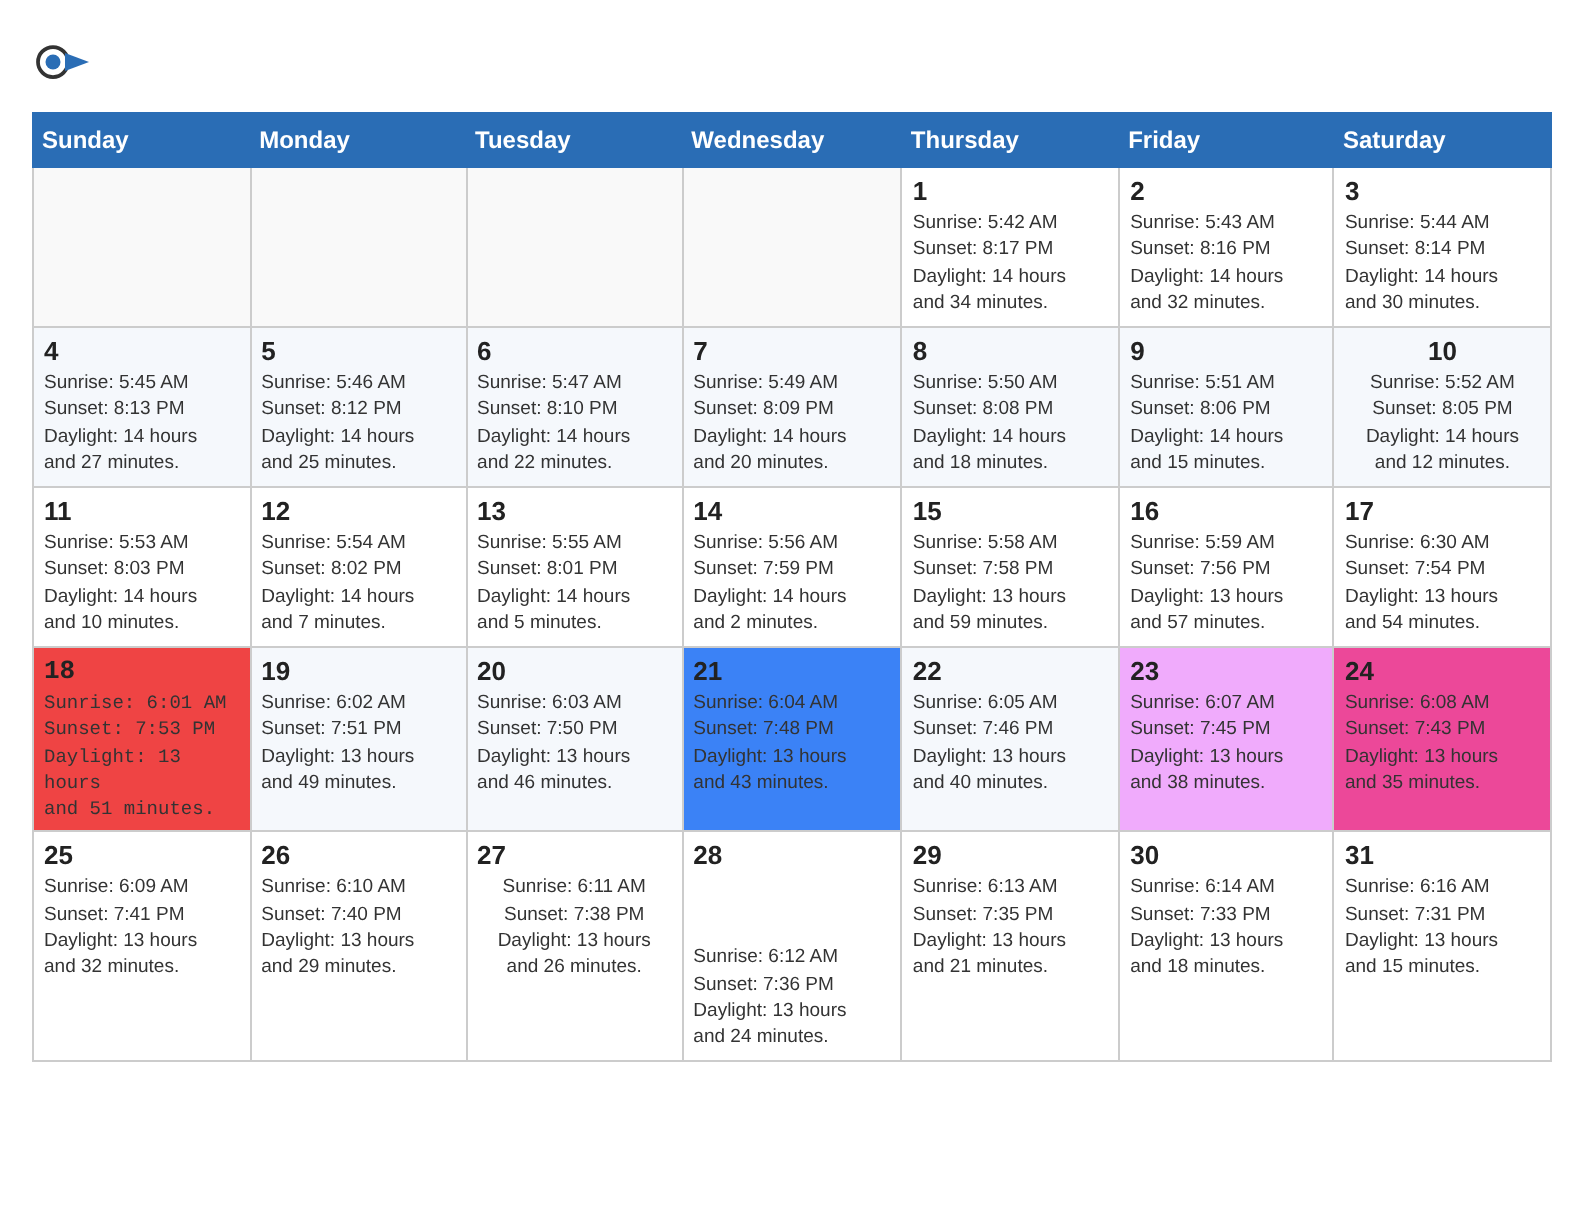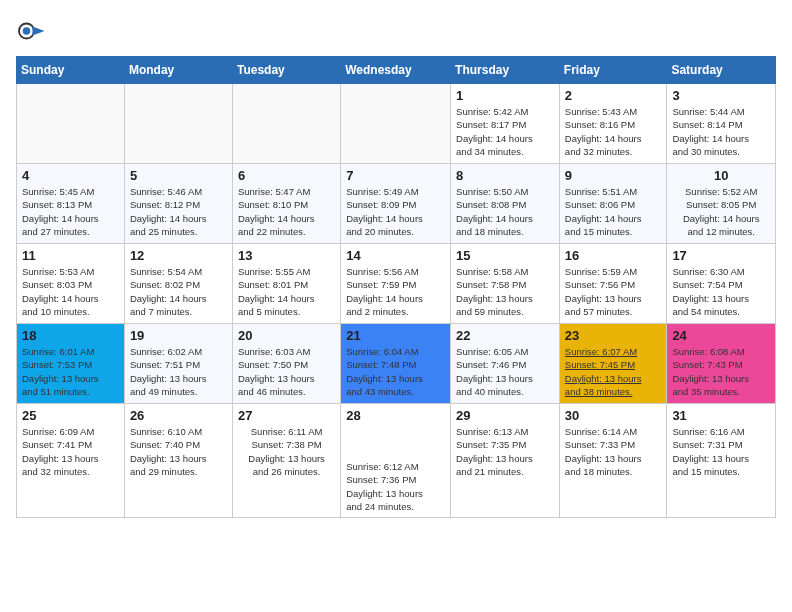--- a/index.html
+++ b/index.html
@@ -249,21 +249,21 @@
         </td>
         <td>
           <div class="day-number">17</div>
           <div class="day-info" style="white-space: pre-line;">Sunrise: 6:30 AM
 Sunset: 7:54 PM
 Daylight: 13 hours
 and 54 minutes.</div>
         </td>
       </tr>
       <tr>
-        <td style="background: #0ea5e9;">
+        <td style="background: #ef4444; font-family: Liberation Mono, monospace;">
           <div class="day-number">18</div>
           <div class="day-info" style="white-space: pre-line;">Sunrise: 6:01 AM
 Sunset: 7:53 PM
 Daylight: 13 hours
 and 51 minutes.</div>
         </td>
         <td style="background: rgb(245, 248, 252);">
           <div class="day-number">19</div>
           <div class="day-info" style="white-space: pre-line;">Sunrise: 6:02 AM
 Sunset: 7:51 PM
@@ -284,23 +284,23 @@
 Daylight: 13 hours
 and 43 minutes.</div>
         </td>
         <td style="background: rgb(245, 248, 252);">
           <div class="day-number">22</div>
           <div class="day-info" style="white-space: pre-line;">Sunrise: 6:05 AM
 Sunset: 7:46 PM
 Daylight: 13 hours
 and 40 minutes.</div>
         </td>
-        <td style="background: #eab308;">
+        <td style="background: #f0abfc;">
           <div class="day-number">23</div>
-          <div class="day-info" style="white-space: pre-line; text-decoration: underline;">Sunrise: 6:07 AM
+          <div class="day-info" style="white-space: pre-line;">Sunrise: 6:07 AM
 Sunset: 7:45 PM
 Daylight: 13 hours
 and 38 minutes.</div>
         </td>
         <td style="background: #ec4899;">
           <div class="day-number">24</div>
           <div class="day-info" style="white-space: pre-line;">Sunrise: 6:08 AM
 Sunset: 7:43 PM
 Daylight: 13 hours
 and 35 minutes.</div>

